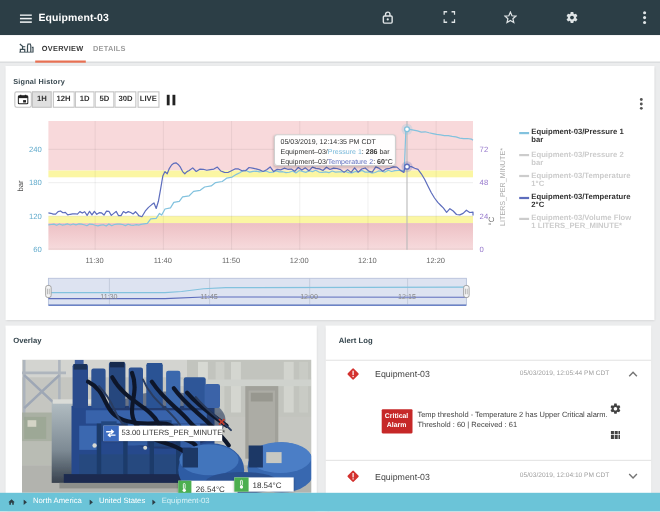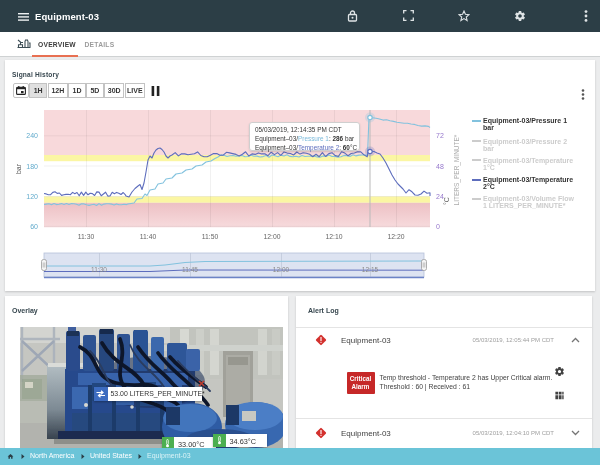--- a/index.html
+++ b/index.html
@@ -305,28 +305,28 @@
   <path d="M18 11 H6 M9 7.5 L5 11 L9 14.5" stroke="#fff" stroke-width="2.4" fill="none"></path>
 </svg>
 <div class="abs" style="left:110.5px;top:389.5px;font-size:6.9px;color:#333;">53.00 LITERS_PER_MINUTE*</div>
 
 <div class="abs" style="left:161.5px;top:437px;width:54px;height:13px;background:#fff;box-shadow:0 1px 2px rgba(0,0,0,0.3);"></div>
 <div class="abs" style="left:161.5px;top:437px;width:12.5px;height:13px;background:#4caf50;"></div>
 <svg class="abs" style="left:165px;top:439px;" width="5" height="9" viewBox="0 0 10 18">
   <rect x="3.4" y="1" width="3.2" height="10" rx="1.6" fill="none" stroke="#fff" stroke-width="1.6"></rect>
   <circle cx="5" cy="13.5" r="3" fill="#fff"></circle>
 </svg>
-<div class="abs" style="left:178px;top:439.5px;font-size:7.3px;color:#333;">33.00°C</div>
+<div class="abs" style="left:178px;top:439.5px;font-size:7.3px;color:#333;">26.54°C</div>
 <div class="abs" style="left:213px;top:434px;width:54px;height:12.5px;background:#fff;box-shadow:0 1px 2px rgba(0,0,0,0.3);"></div>
 <div class="abs" style="left:213px;top:434px;width:12.5px;height:12.5px;background:#4caf50;"></div>
 <svg class="abs" style="left:216.5px;top:436px;" width="5" height="9" viewBox="0 0 10 18">
   <rect x="3.4" y="1" width="3.2" height="10" rx="1.6" fill="none" stroke="#fff" stroke-width="1.6"></rect>
   <circle cx="5" cy="13.5" r="3" fill="#fff"></circle>
 </svg>
-<div class="abs" style="left:229.5px;top:436.5px;font-size:7.3px;color:#333;">34.63°C</div>
+<div class="abs" style="left:229.5px;top:436.5px;font-size:7.3px;color:#333;">18.54°C</div>
 
 <div class="abs" style="left:296px;top:296px;width:296px;height:169px;background:#fff;box-shadow:0 1px 2px rgba(0,0,0,0.18);"></div>
 <div class="abs" style="left:308px;top:307px;font-size:7px;font-weight:bold;color:#37474f;">Alert Log</div>
 <div class="abs" style="left:296px;top:327px;width:296px;height:1px;background:#e4e4e4;"></div>
 
 <svg class="abs" style="left:315px;top:334px;" width="12" height="12" viewBox="0 0 12 12">
   <rect x="2.1" y="2.1" width="7.8" height="7.8" rx="1" fill="#d3312e" transform="rotate(45 6 6)"></rect>
   <rect x="5.45" y="3" width="1.1" height="4" fill="#fff"></rect>
     <rect x="5.45" y="7.8" width="1.1" height="1.1" fill="#fff"></rect>
 </svg>

